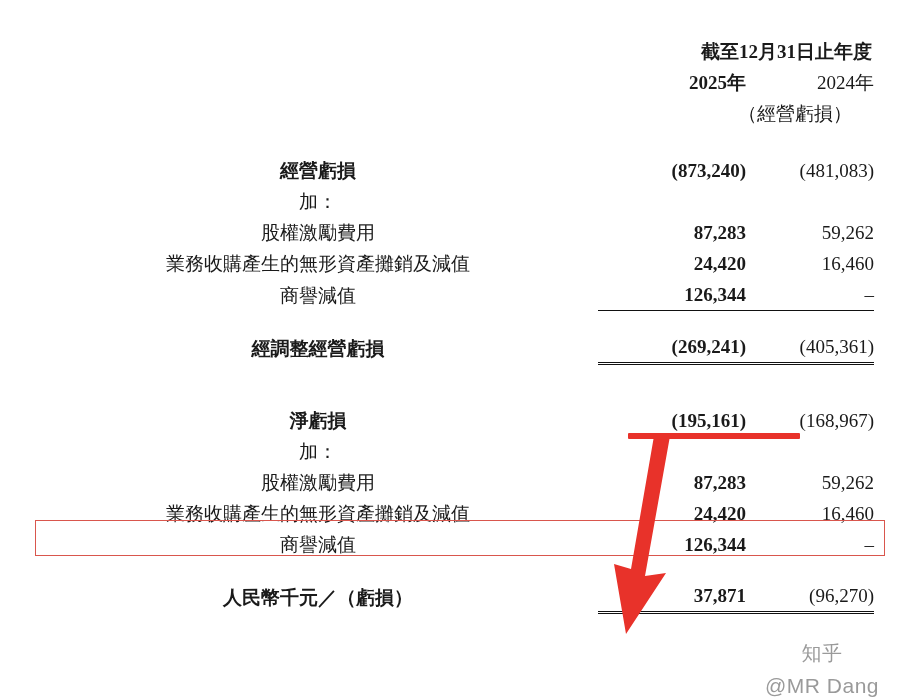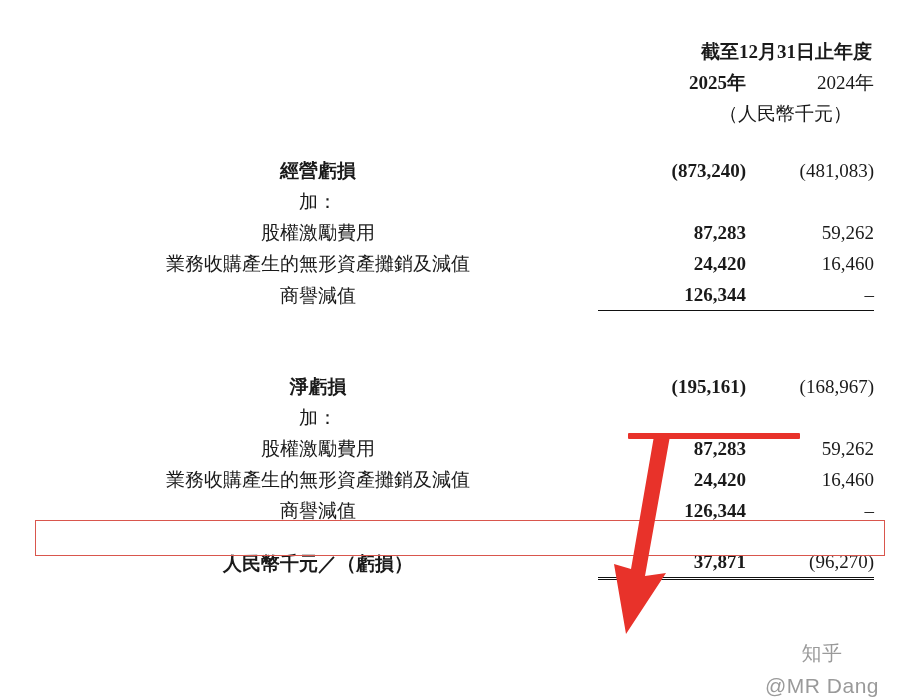--- a/index.html
+++ b/index.html
@@ -134,21 +134,21 @@
         <td class="label"></td>
         <td class="c1 hdr-title" colspan="2" style="text-align:right; padding-right:2px;">截至12月31日止年度</td>
       </tr>
       <tr class="hdr-row">
         <td class="label"></td>
         <td class="c1 hdr-title">2025年</td>
         <td class="c2 hdr-sub">2024年</td>
       </tr>
       <tr class="hdr-row">
         <td class="label"></td>
-        <td class="c1 hdr-sub" colspan="2" style="text-align:right; padding-right:22px;">（人民幣千元）</td>
+        <td class="c1 hdr-sub" colspan="2" style="text-align:right; padding-right:22px;">（經營虧損）</td>
       </tr>
 
       <tr class="sp26">
           <td class="label"></td>
           <td class="c1"></td>
           <td class="c2"></td>
         </tr>
 
       <tr>
         <td class="label bold">經營虧損</td>
@@ -175,20 +175,25 @@
         <td class="c1 bold">126,344</td>
         <td class="c2">–</td>
       </tr>
 
       <tr class="sp20">
           <td class="label"></td>
           <td class="c1"></td>
           <td class="c2"></td>
         </tr>
 
+      <tr class="dbl">
+        <td class="label bold">經調整經營虧損</td>
+        <td class="c1 bold">(269,241)</td>
+        <td class="c2">(405,361)</td>
+      </tr>
 
       <tr class="sp26">
           <td class="label"></td>
           <td class="c1"></td>
           <td class="c2"></td>
         </tr>
       <tr class="sp14">
           <td class="label"></td>
           <td class="c1"></td>
           <td class="c2"></td>

